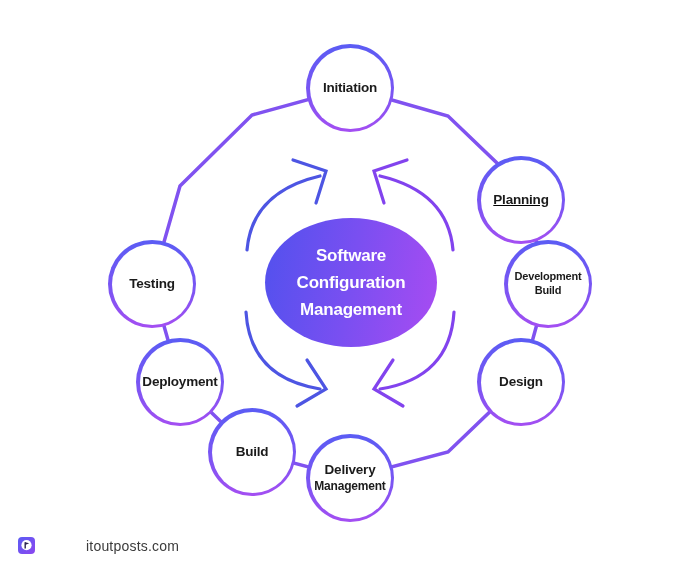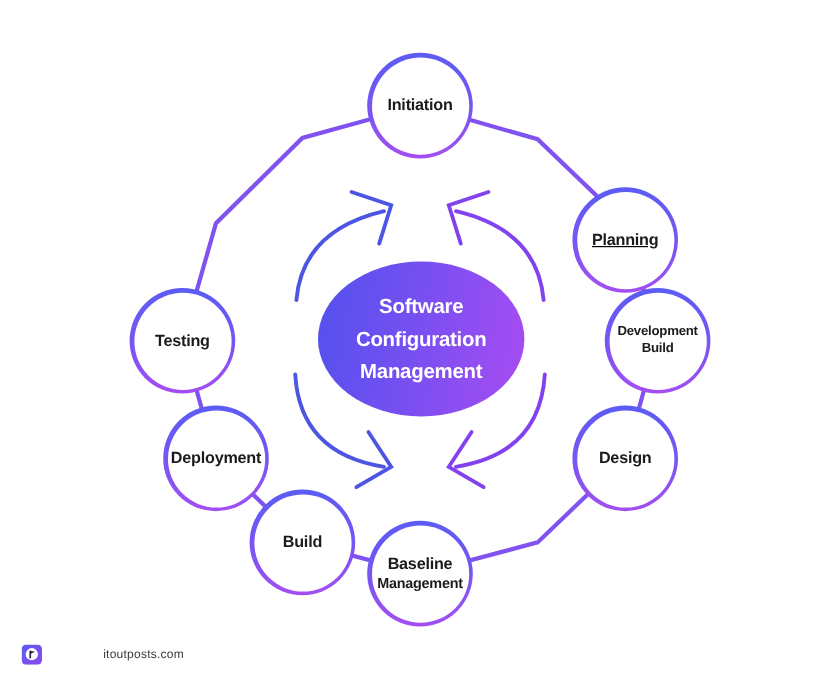--- a/index.html
+++ b/index.html
@@ -31,21 +31,21 @@
     display:flex;flex-direction:column;align-items:center;justify-content:center;
     z-index:1;
   }
   #center-ellipse .cline{
     display:block;color:#ffffff;font-weight:bold;font-size:17px;line-height:27px;
     text-align:center;letter-spacing:-0.2px;
   }
   #footer{
     position:absolute;left:18px;top:537px;display:flex;align-items:center;gap:7px;z-index:3;
   }
-  #watermark{font-size:10px;color:#3b3b3b;letter-spacing:0.2px;padding-left:44px;}
+  #watermark{font-size:14px;color:#3b3b3b;letter-spacing:0.2px;padding-left:44px;}
 </style>
 </head>
 <body>
 
 <div id="canvas">
 
   <svg id="wires" width="700" height="568" viewBox="0 0 700 568">
 
     <path d="M 350,88 L 448,116 L 521,186 L 548,284 L 521,382 L 448,452 L 350,478 L 252,452 L 180,382 L 152,284 L 180,186 L 252,115 Z" fill="none" stroke="#8052f0" stroke-width="3.5"></path>
 
@@ -98,21 +98,21 @@
 
   <div class="node" style="left:477px;top:338px;">
     <div class="node-inner">
       <span class="line">Design</span>
     </div>
   </div>
 
 
   <div class="node" style="left:306px;top:434px;">
     <div class="node-inner">
-      <span class="line">Baseline</span>
+      <span class="line">Delivery</span>
       <span class="line sub">Management</span>
     </div>
   </div>
 
   <div class="node" style="left:208px;top:408px;">
     <div class="node-inner">
       <span class="line">Build</span>
     </div>
   </div>
 

